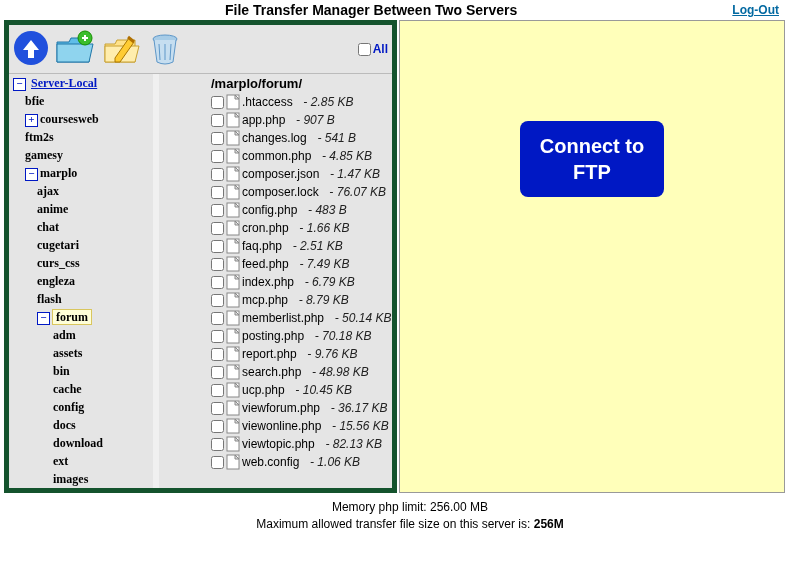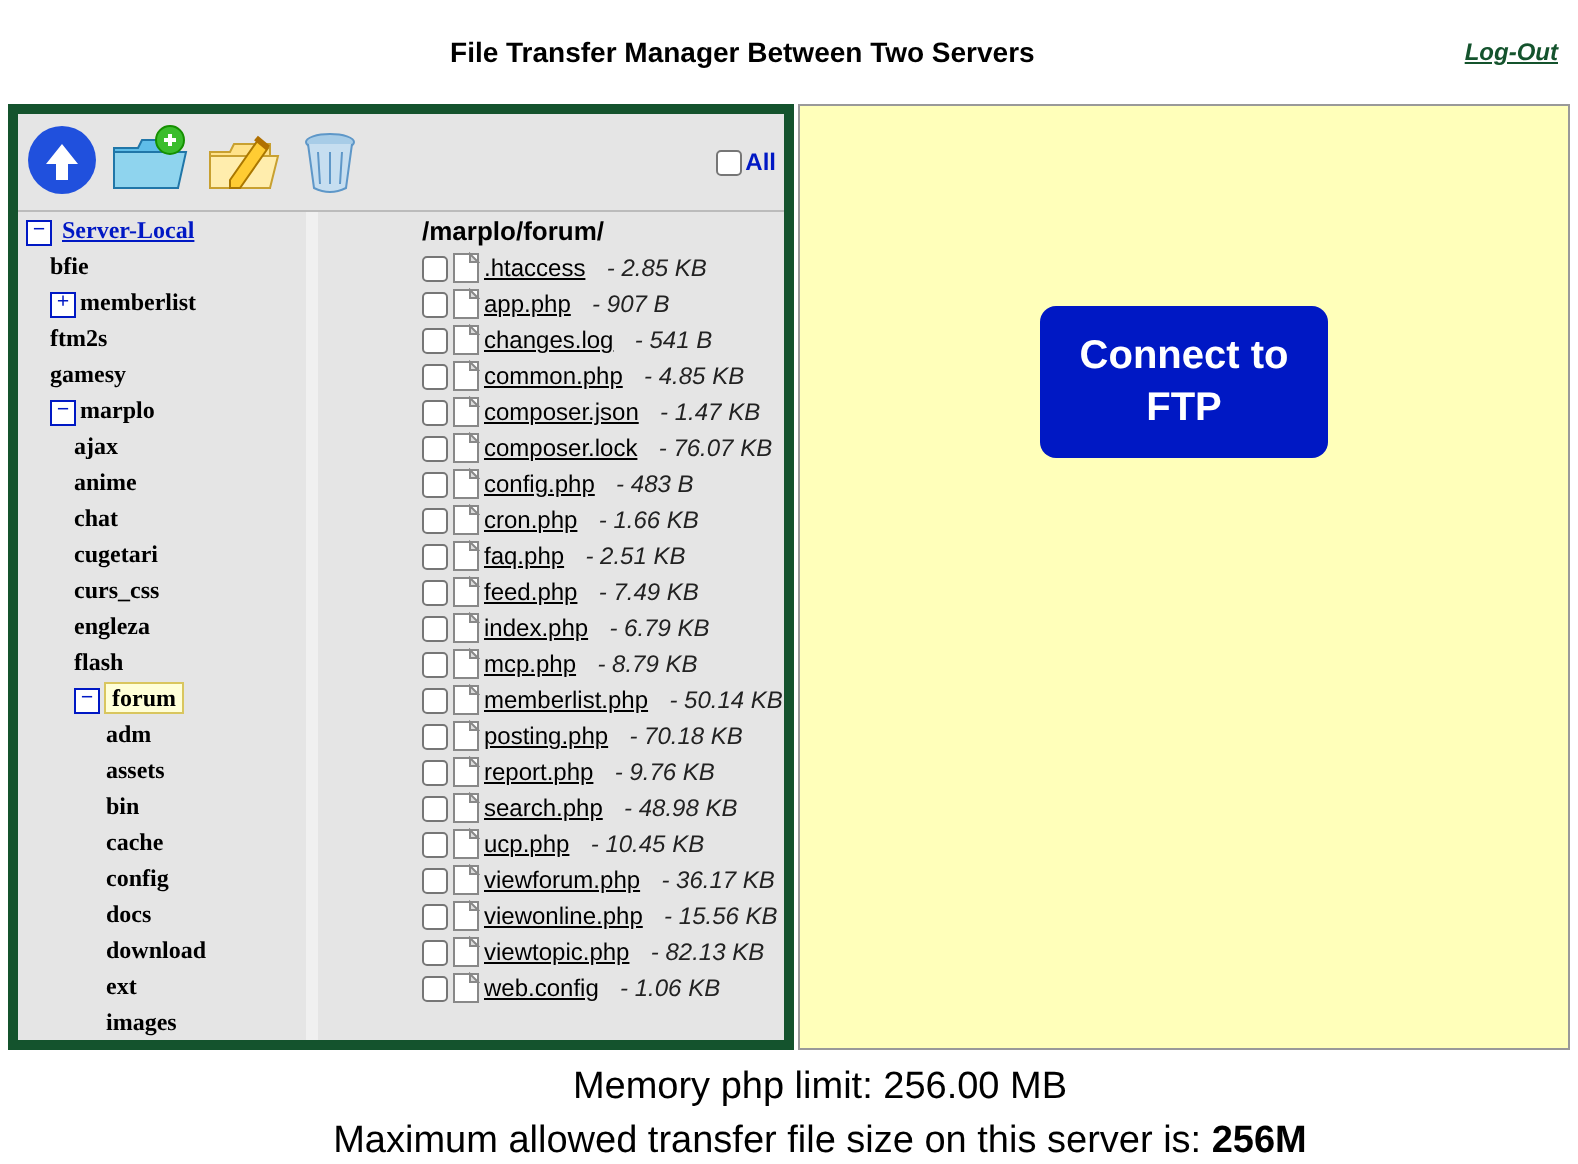--- a/index.html
+++ b/index.html
@@ -8,32 +8,31 @@
     font-family: Verdana, Arial, sans-serif;
     font-size: 12px;
     background: #fff;
     width: 789px;
     height: 582px;
     overflow: hidden;
   }
   .header-row {
     display: flex;
     align-items: center;
-    padding: 18px 10px;
+    padding: 2px 10px;
   }
   .header-row .title {
     flex: 1;
     text-align: center;
     font-weight: bold;
     font-size: 14px;
   }
   .header-row .logout {
-    color: #14532d;
-    font-weight: bold;
-    font-style: italic;
+    color: #0369a1;
+    font-weight: bold;
     text-decoration: underline;
     cursor: pointer;
   }
   .main-wrap {
     display: flex;
     gap: 2px;
     padding: 0 4px;
   }
   .left-pane {
     width: 383px;
@@ -131,21 +130,20 @@
   }
   .file-icon {
     display: inline-block;
     width: 14px;
     height: 16px;
     margin-right: 2px;
     vertical-align: middle;
   }
   .file-name {
     color: #000;
-    text-decoration: underline;
   }
   .file-size {
     font-style: italic;
     color: #222;
     margin-left: 4px;
   }
   .right-pane {
     width: 384px;
     border: 1px solid #999;
     background: #ffffba;
@@ -161,21 +159,21 @@
     font-size: 20px;
     border: none;
     border-radius: 8px;
     padding: 12px 20px;
     cursor: pointer;
     text-align: center;
     line-height: 1.3;
   }
   .footer {
     text-align: center;
-    font-size: 19px;
+    font-size: 12px;
     padding: 6px 0;
     line-height: 1.4;
     margin-left: 31px;
   }
   .footer .val { font-weight: bold; }
 </style>
 </head>
 <body>
 
 <div class="header-row">
@@ -223,21 +221,21 @@
     </div>
 
     <div class="content-row">
       <div class="tree-pane">
         <div class="tree-node">
           <span class="expander">−</span>
           <span class="root-link">Server-Local</span>
         </div>
         <div id="tree-body">
             <div class="tree-node tree-children"><span>bfie</span></div>
-            <div class="tree-node tree-children"><span class="expander">+</span><span>memberlist</span></div>
+            <div class="tree-node tree-children"><span class="expander">+</span><span>coursesweb</span></div>
             <div class="tree-node tree-children"><span>ftm2s</span></div>
             <div class="tree-node tree-children"><span>gamesy</span></div>
             <div class="tree-node tree-children"><span class="expander">−</span><span>marplo</span></div>
             <div class="tree-node tree-children" style="padding-left:24px"><span class="">ajax</span></div>
             <div class="tree-node tree-children" style="padding-left:24px"><span class="">anime</span></div>
             <div class="tree-node tree-children" style="padding-left:24px"><span class="">chat</span></div>
             <div class="tree-node tree-children" style="padding-left:24px"><span class="">cugetari</span></div>
             <div class="tree-node tree-children" style="padding-left:24px"><span class="">curs_css</span></div>
             <div class="tree-node tree-children" style="padding-left:24px"><span class="">engleza</span></div>
             <div class="tree-node tree-children" style="padding-left:24px"><span class="">flash</span></div>

